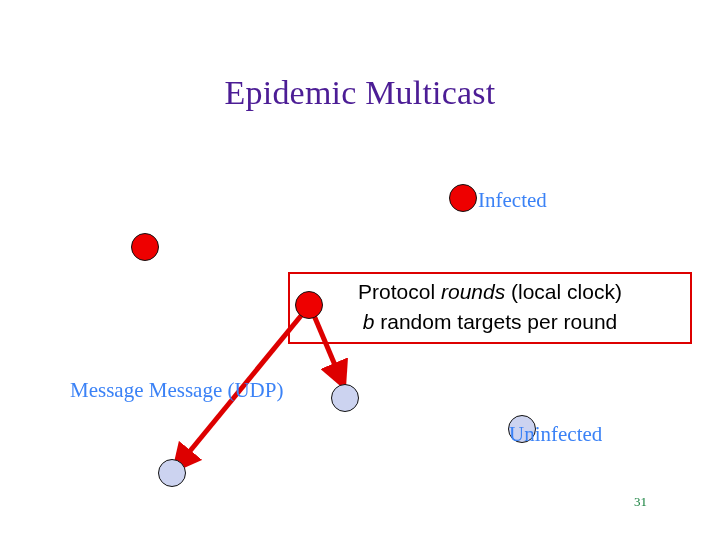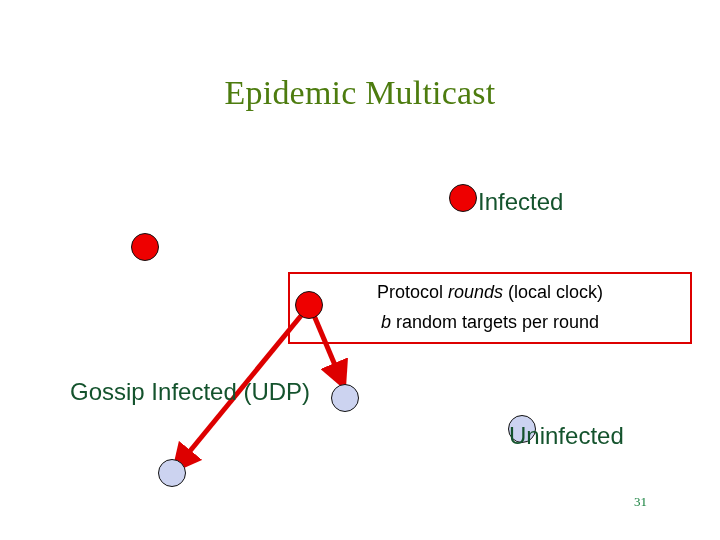--- a/index.html
+++ b/index.html
@@ -16,61 +16,61 @@
     font-family: "Liberation Serif", serif;
   }
   #title {
     position: absolute;
     left: 0;
     top: 74px;
     width: 720px;
     text-align: center;
     font-family: "Liberation Serif", serif;
     font-size: 34px;
-    color: #4d7c0f;
+    color: #4c1d95;
     letter-spacing: 0.2px;
   }
   .node {
     position: absolute;
     border-radius: 50%;
     box-sizing: border-box;
   }
   .node.infected {
     background: #ee0000;
     border: 1px solid #111111;
   }
   .node.uninfected {
     background: #ccd3f0;
     border: 1px solid #111111;
   }
   .lbl {
     position: absolute;
-    font-family: Liberation Sans, sans-serif;
-    font-size: 24px;
-    color: #14532d;
+    font-family: Liberation Serif, serif;
+    font-size: 21px;
+    color: #3b82f6;
     white-space: nowrap;
   }
   #callout {
     position: absolute;
     left: 288px;
     top: 272px;
     width: 404px;
     height: 72px;
     border: 2px solid #dd0000;
     box-sizing: border-box;
     background: transparent;
   }
   #callout .ctext {
     position: absolute;
     left: 0;
     top: 0;
     width: 400px;
     text-align: center;
     font-family: "Liberation Sans", sans-serif;
-    font-size: 18px;
+    font-size: 21px;
     color: #000000;
     line-height: 30px;
     white-space: nowrap;
   }
   #callout .line1 { top: 3px; }
   #callout .line2 { top: 33px; }
   .it { font-style: italic; }
   #pagenum {
     position: absolute;
     left: 634px;
@@ -107,21 +107,21 @@
 
   <div class="node infected" style="left:449px; top:184px; width:28px; height:28px;"></div>
   <div class="node infected" style="left:131px; top:233px; width:28px; height:28px;"></div>
   <div class="node infected" style="left:295px; top:291px; width:28px; height:28px;"></div>
 
   <div class="node uninfected" style="left:331px; top:384px; width:28px; height:28px;"></div>
   <div class="node uninfected" style="left:508px; top:415px; width:28px; height:28px;"></div>
   <div class="node uninfected" style="left:158px; top:459px; width:28px; height:28px;"></div>
 
   <div class="lbl" style="left:478px; top:188px;">Infected</div>
-  <div class="lbl" style="left:70px; top:378px;">Gossip Infected (UDP)</div>
+  <div class="lbl" style="left:70px; top:378px;">Message Message (UDP)</div>
   <div class="lbl" style="left:509px; top:422px;">Uninfected</div>
 
   <div id="callout">
     <div class="ctext line1">
       <span>Protocol </span><span class="it">rounds</span><span> (local clock)</span>
     </div>
     <div class="ctext line2">
       <span class="it">b</span><span> random targets per round</span>
     </div>
   </div>

